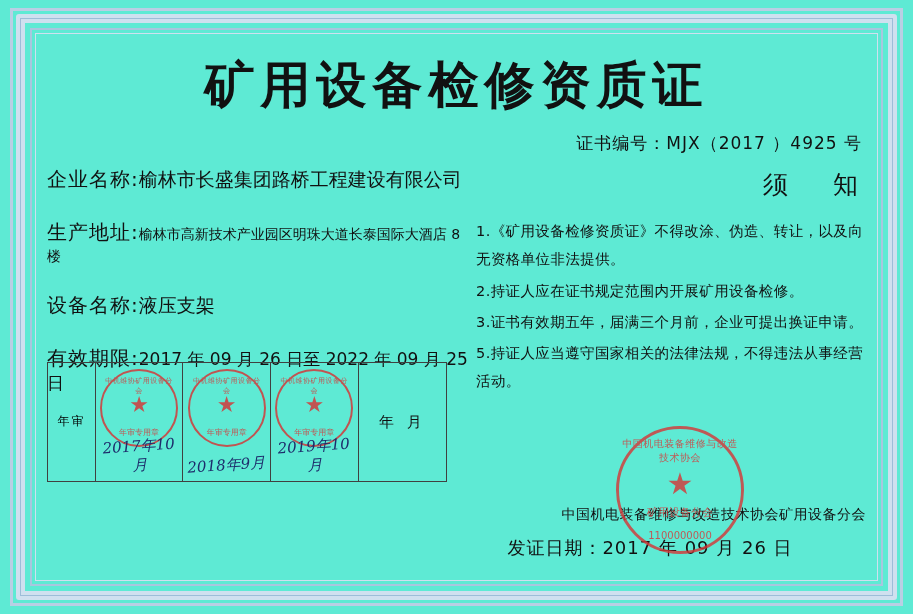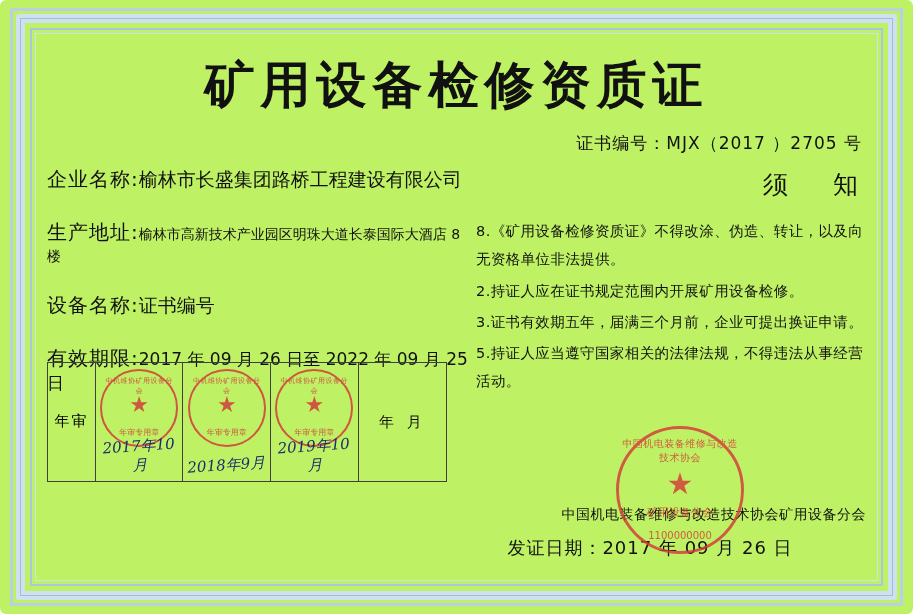--- a/index.html
+++ b/index.html
@@ -7,23 +7,22 @@
     padding: 0;
     background: #ffffff;
   }
   body {
     font-family: "DejaVu Sans", "Liberation Sans", sans-serif;
   }
   .page {
     position: relative;
     width: 913px;
     height: 614px;
-    background: #bef264;
+    background: #5eead4;
     overflow: hidden;
-    border-radius: 6px;
   }
   
   .border-outer {
     position: absolute;
     left: 10px; top: 8px;
     width: 893px; height: 598px;
     box-sizing: border-box;
     border: 3px solid #b9cfe4;
   }
   .border-wave {
@@ -125,21 +124,21 @@
     border-collapse: collapse;
   }
   .year-table td {
     border: 1px solid #404040;
     text-align: center;
     vertical-align: middle;
     position: relative;
   }
   .yt-head {
     width: 46px;
-    font-size: 15px;
+    font-size: 12px;
     letter-spacing: 2px;
     line-height: 1.15;
   }
   .yt-cell {
     width: 88px;
     height: 116px;
   }
   .stamp {
     position: absolute;
     left: 50%; top: 38%;
@@ -277,35 +276,35 @@
   <div class="border-outer"></div>
   <div class="border-wave"></div>
   <div class="border-inner"></div>
   <div class="border-inner2"></div>
 
   <div class="content">
 
     <div class="title">矿用设备检修资质证</div>
 
     <div class="cert-no">
-      <span>证书编号：</span><span>MJX（2017 ）2705  号</span>
+      <span>证书编号：</span><span>MJX（2017 ）4925  号</span>
     </div>
 
     <div class="left-col">
 
       <div class="field big">
         <span class="flabel">企业名称:</span><span class="fvalue">榆林市长盛集团路桥工程建设有限公司</span>
       </div>
 
       <div class="field mid">
         <span class="flabel">生产地址:</span><span class="fvalue">榆林市高新技术产业园区明珠大道长泰国际大酒店 8 楼</span>
       </div>
 
       <div class="field big">
-        <span class="flabel">设备名称:</span><span class="fvalue">证书编号</span>
+        <span class="flabel">设备名称:</span><span class="fvalue">液压支架</span>
       </div>
 
       <div class="field valid">
         <span class="flabel">有效期限:</span><span class="fvalue">2017 年 09 月 26 日至 2022 年 09 月 25 日</span>
       </div>
     </div>
 
     <table class="year-table">
       <tbody>
           <tr>
@@ -341,21 +340,21 @@
         <td class="yt-cell">
           <div class="yt-empty">年  月</div>
         </td>
       </tr>
     </tbody>
       </table>
 
     <div class="right-col">
       <div class="notice-title">须　知</div>
       <div class="notice-list">
-        <div class="notice-item">8.《矿用设备检修资质证》不得改涂、伪造、转让，以及向无资格单位非法提供。</div>
+        <div class="notice-item">1.《矿用设备检修资质证》不得改涂、伪造、转让，以及向无资格单位非法提供。</div>
         <div class="notice-item">2.持证人应在证书规定范围内开展矿用设备检修。</div>
         <div class="notice-item">3.证书有效期五年，届满三个月前，企业可提出换证申请。</div>
         <div class="notice-item">5.持证人应当遵守国家相关的法律法规，不得违法从事经营活动。</div>
       </div>
     </div>
 
     <div class="issuer">中国机电装备维修与改造技术协会矿用设备分会</div>
 
     <div class="issue-date">
       <span>发证日期：</span><span>2017 年 09 月 26 日</span>

